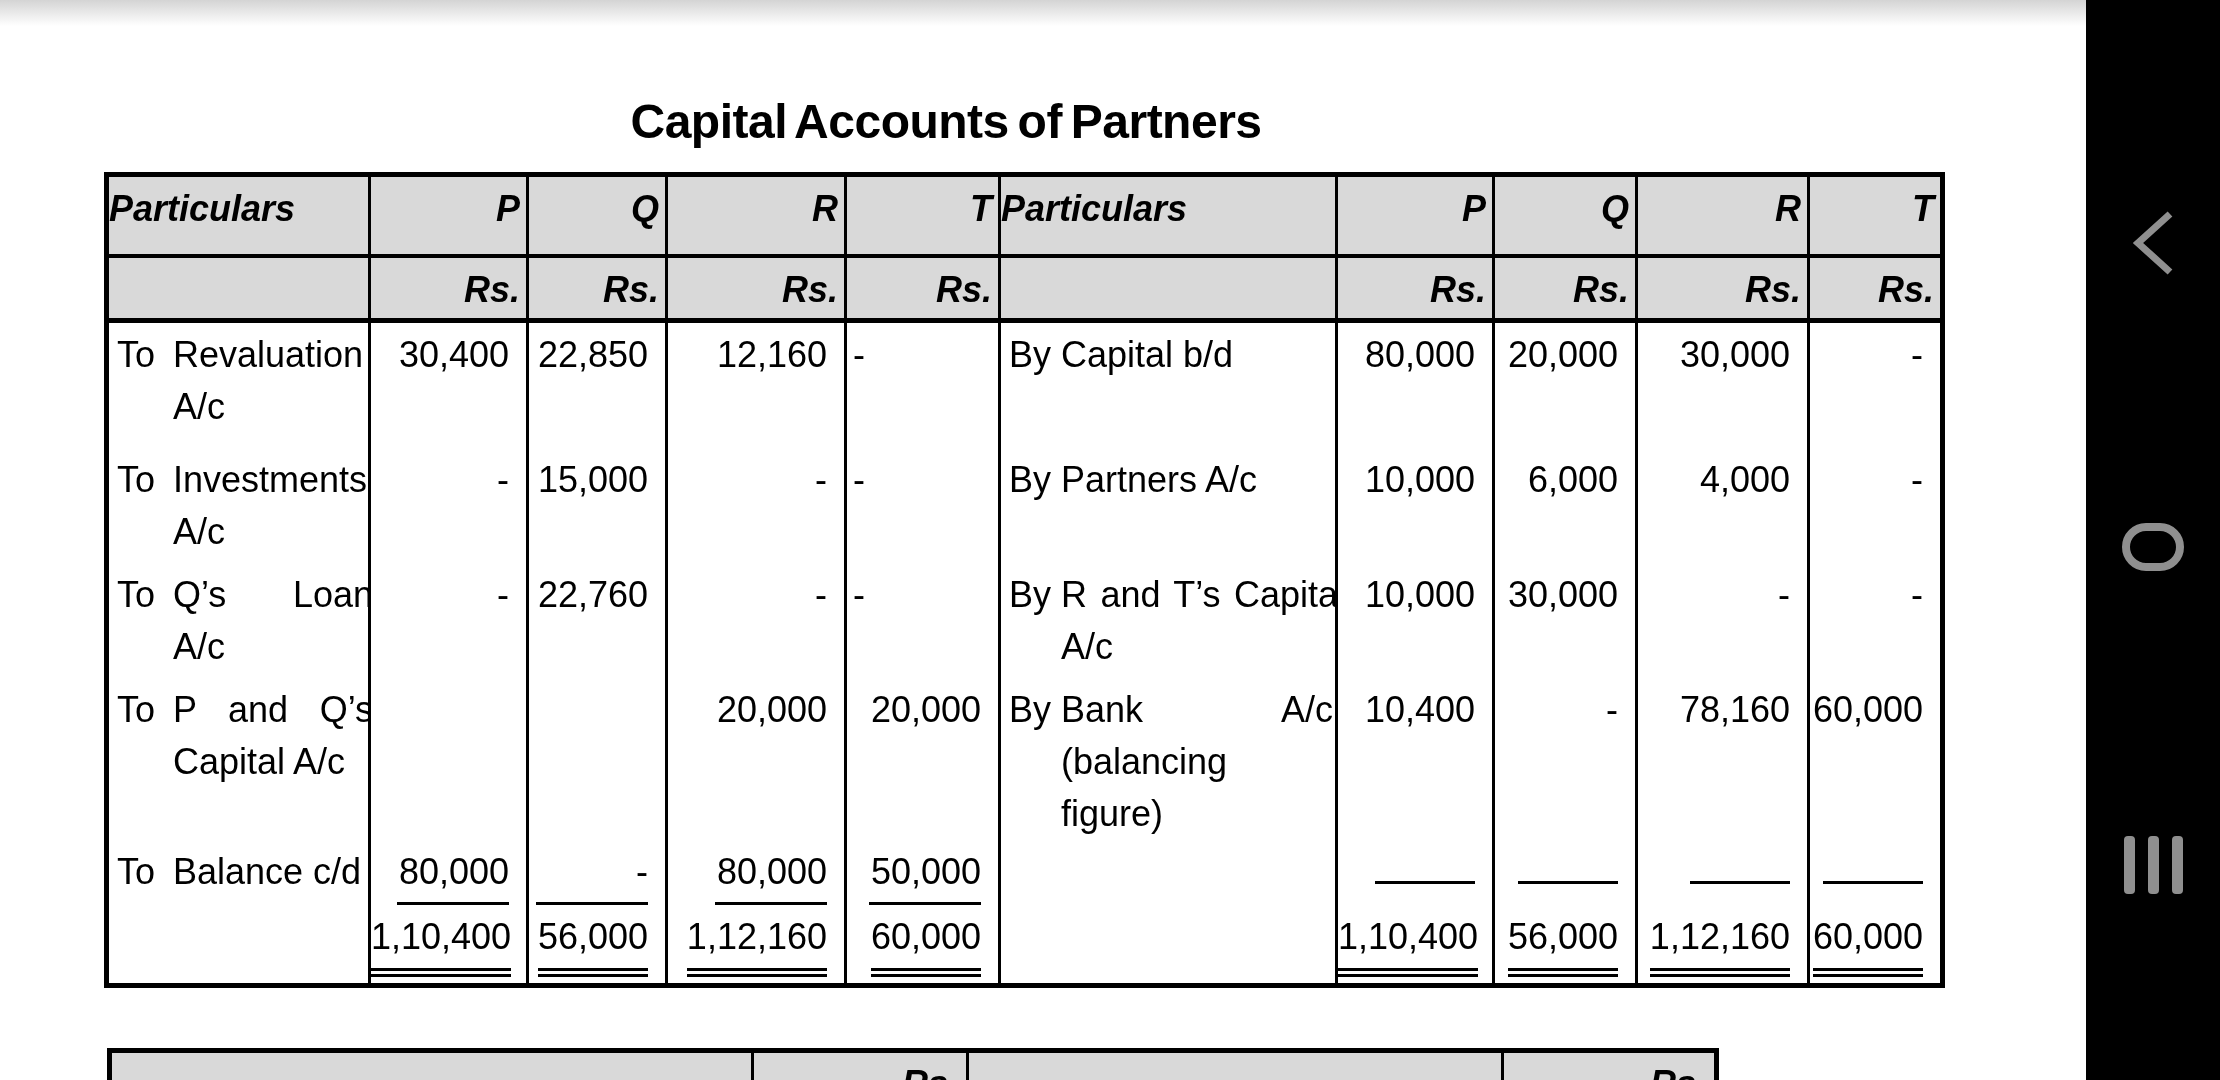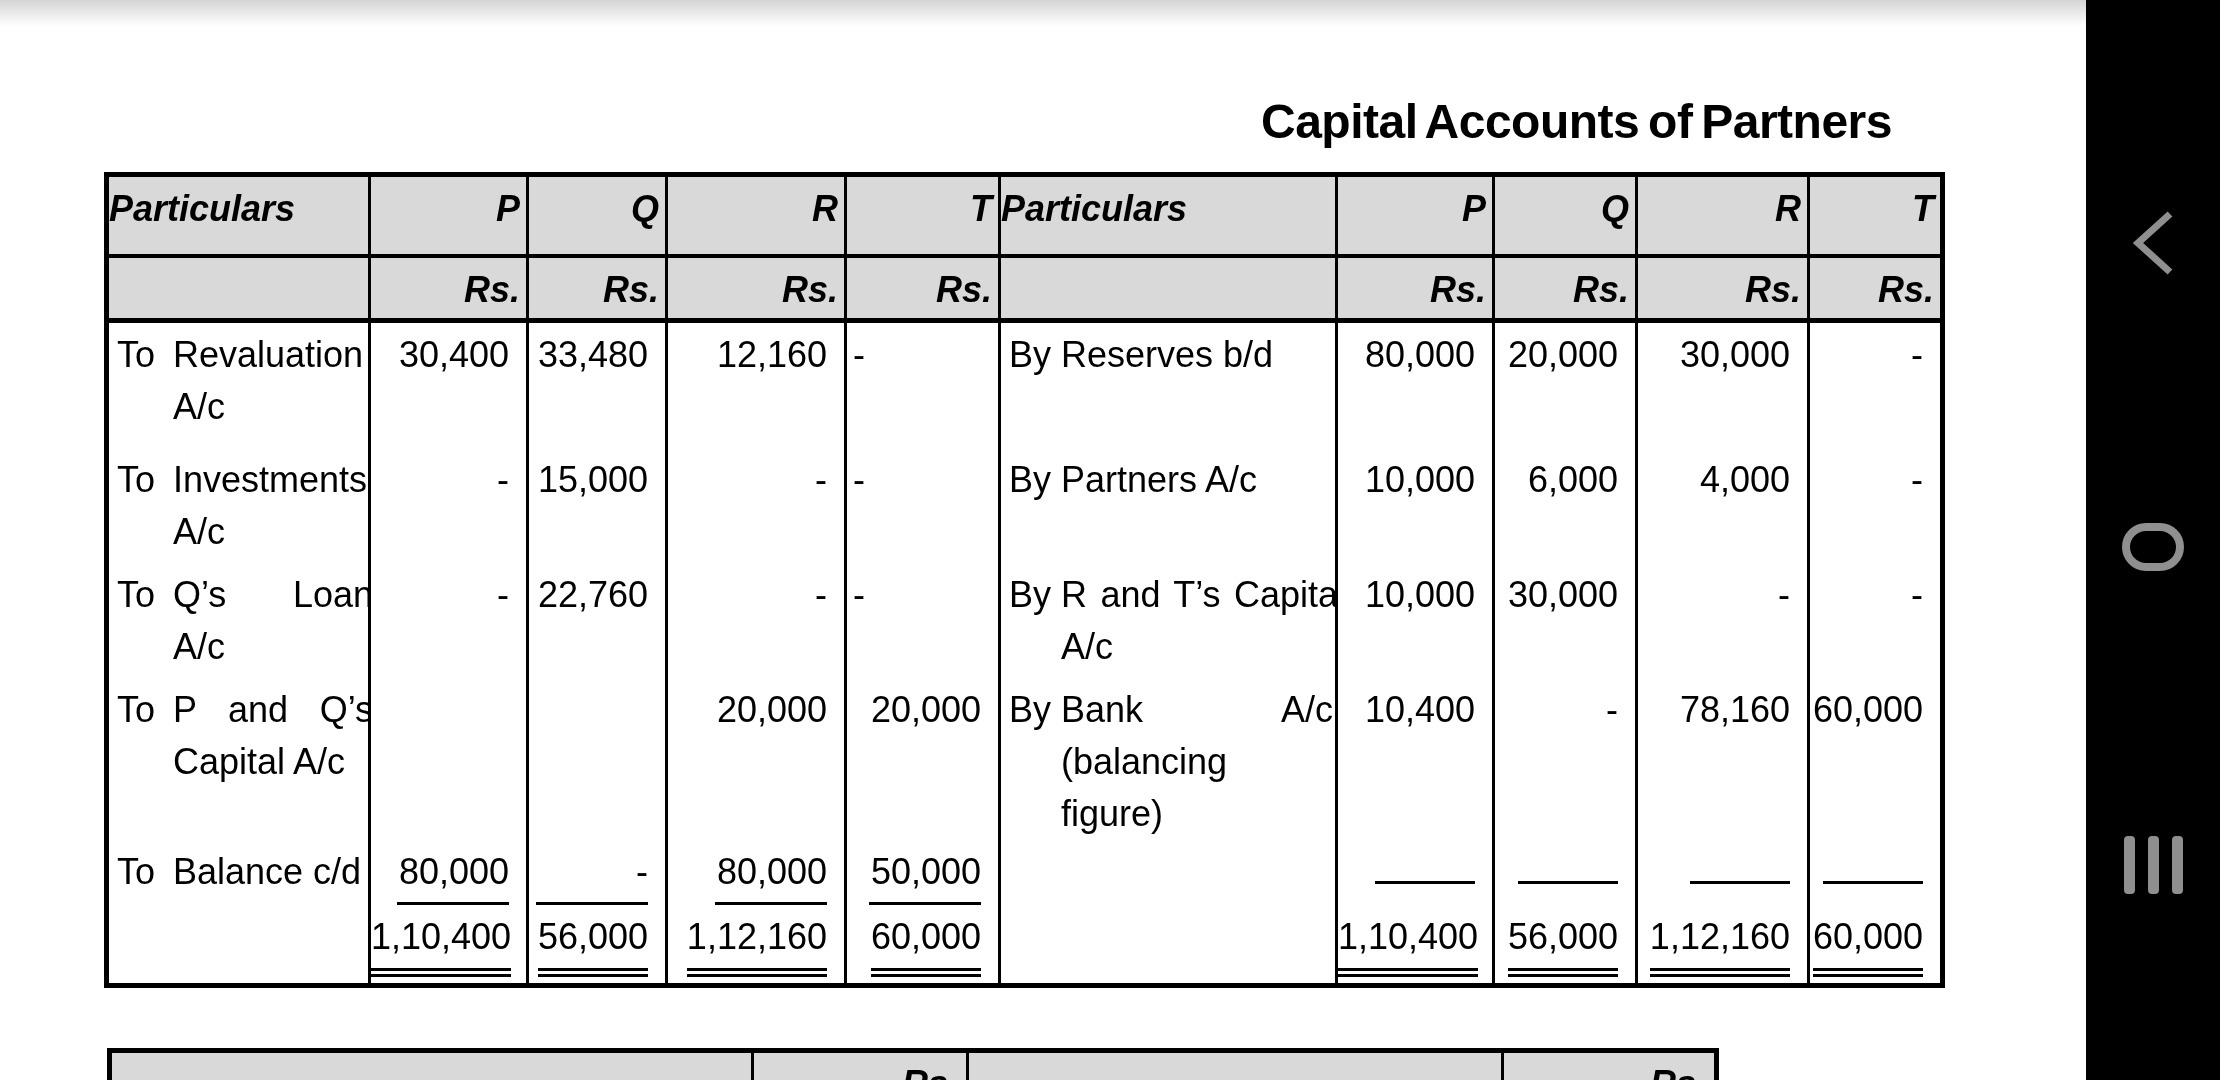--- a/index.html
+++ b/index.html
@@ -6,21 +6,21 @@
   html,body { width:2220px; height:1080px; overflow:hidden; background:#ffffff;
               font-family:"Liberation Sans", sans-serif; color:#000; }
   #screen { position:relative; width:2220px; height:1080px; background:#fff; overflow:hidden; }
 
   
   .top-shade { position:absolute; left:0; top:0; width:2086px; height:26px;
                background:linear-gradient(#d4d4d4, #ffffff); }
 
   .doctitle { position:absolute; font-weight:bold; font-size:48px;
               letter-spacing:-0.5px; word-spacing:-4px; line-height:56px; }
-  #title1 { top:94px;  left:0; width:1892px; text-align:right; }
+  #title1 { top:94px;  left:0; width:1892px; text-align:center; }
   #title2 { top:976px; left:0; width:1920px; text-align:center; }
 
   
   #capital { position:absolute; left:104px; top:172px; width:1836px;
              border-collapse:collapse; table-layout:fixed;
              border:5px solid #000; }
   #capital td { border-left:3px solid #000; border-right:3px solid #000;
                 vertical-align:top; font-size:36px; line-height:52px;
                 padding-top:6px; overflow:hidden; }
   tr.hrow1 { height:81px; }
@@ -123,27 +123,27 @@
     </tr>
 
     <tr class="r1">
       <td class="pcell">
         <div class="entry d">
           <span class="pfx">To</span>
           <span class="txt">Revaluation A/c</span>
         </div>
       </td>
       <td class="amt">30,400</td>
-      <td class="amt">33,480</td>
+      <td class="amt">22,850</td>
       <td class="amt">12,160</td>
       <td class="amtL">-</td>
       <td class="pcell">
         <div class="entry c">
           <span class="pfx">By</span>
-          <span class="txt">Reserves b/d</span>
+          <span class="txt">Capital b/d</span>
         </div>
       </td>
       <td class="amt">80,000</td>
       <td class="amt">20,000</td>
       <td class="amt">30,000</td>
       <td class="amt">-</td>
     </tr>
 
     <tr class="r2">
       <td class="pcell">

